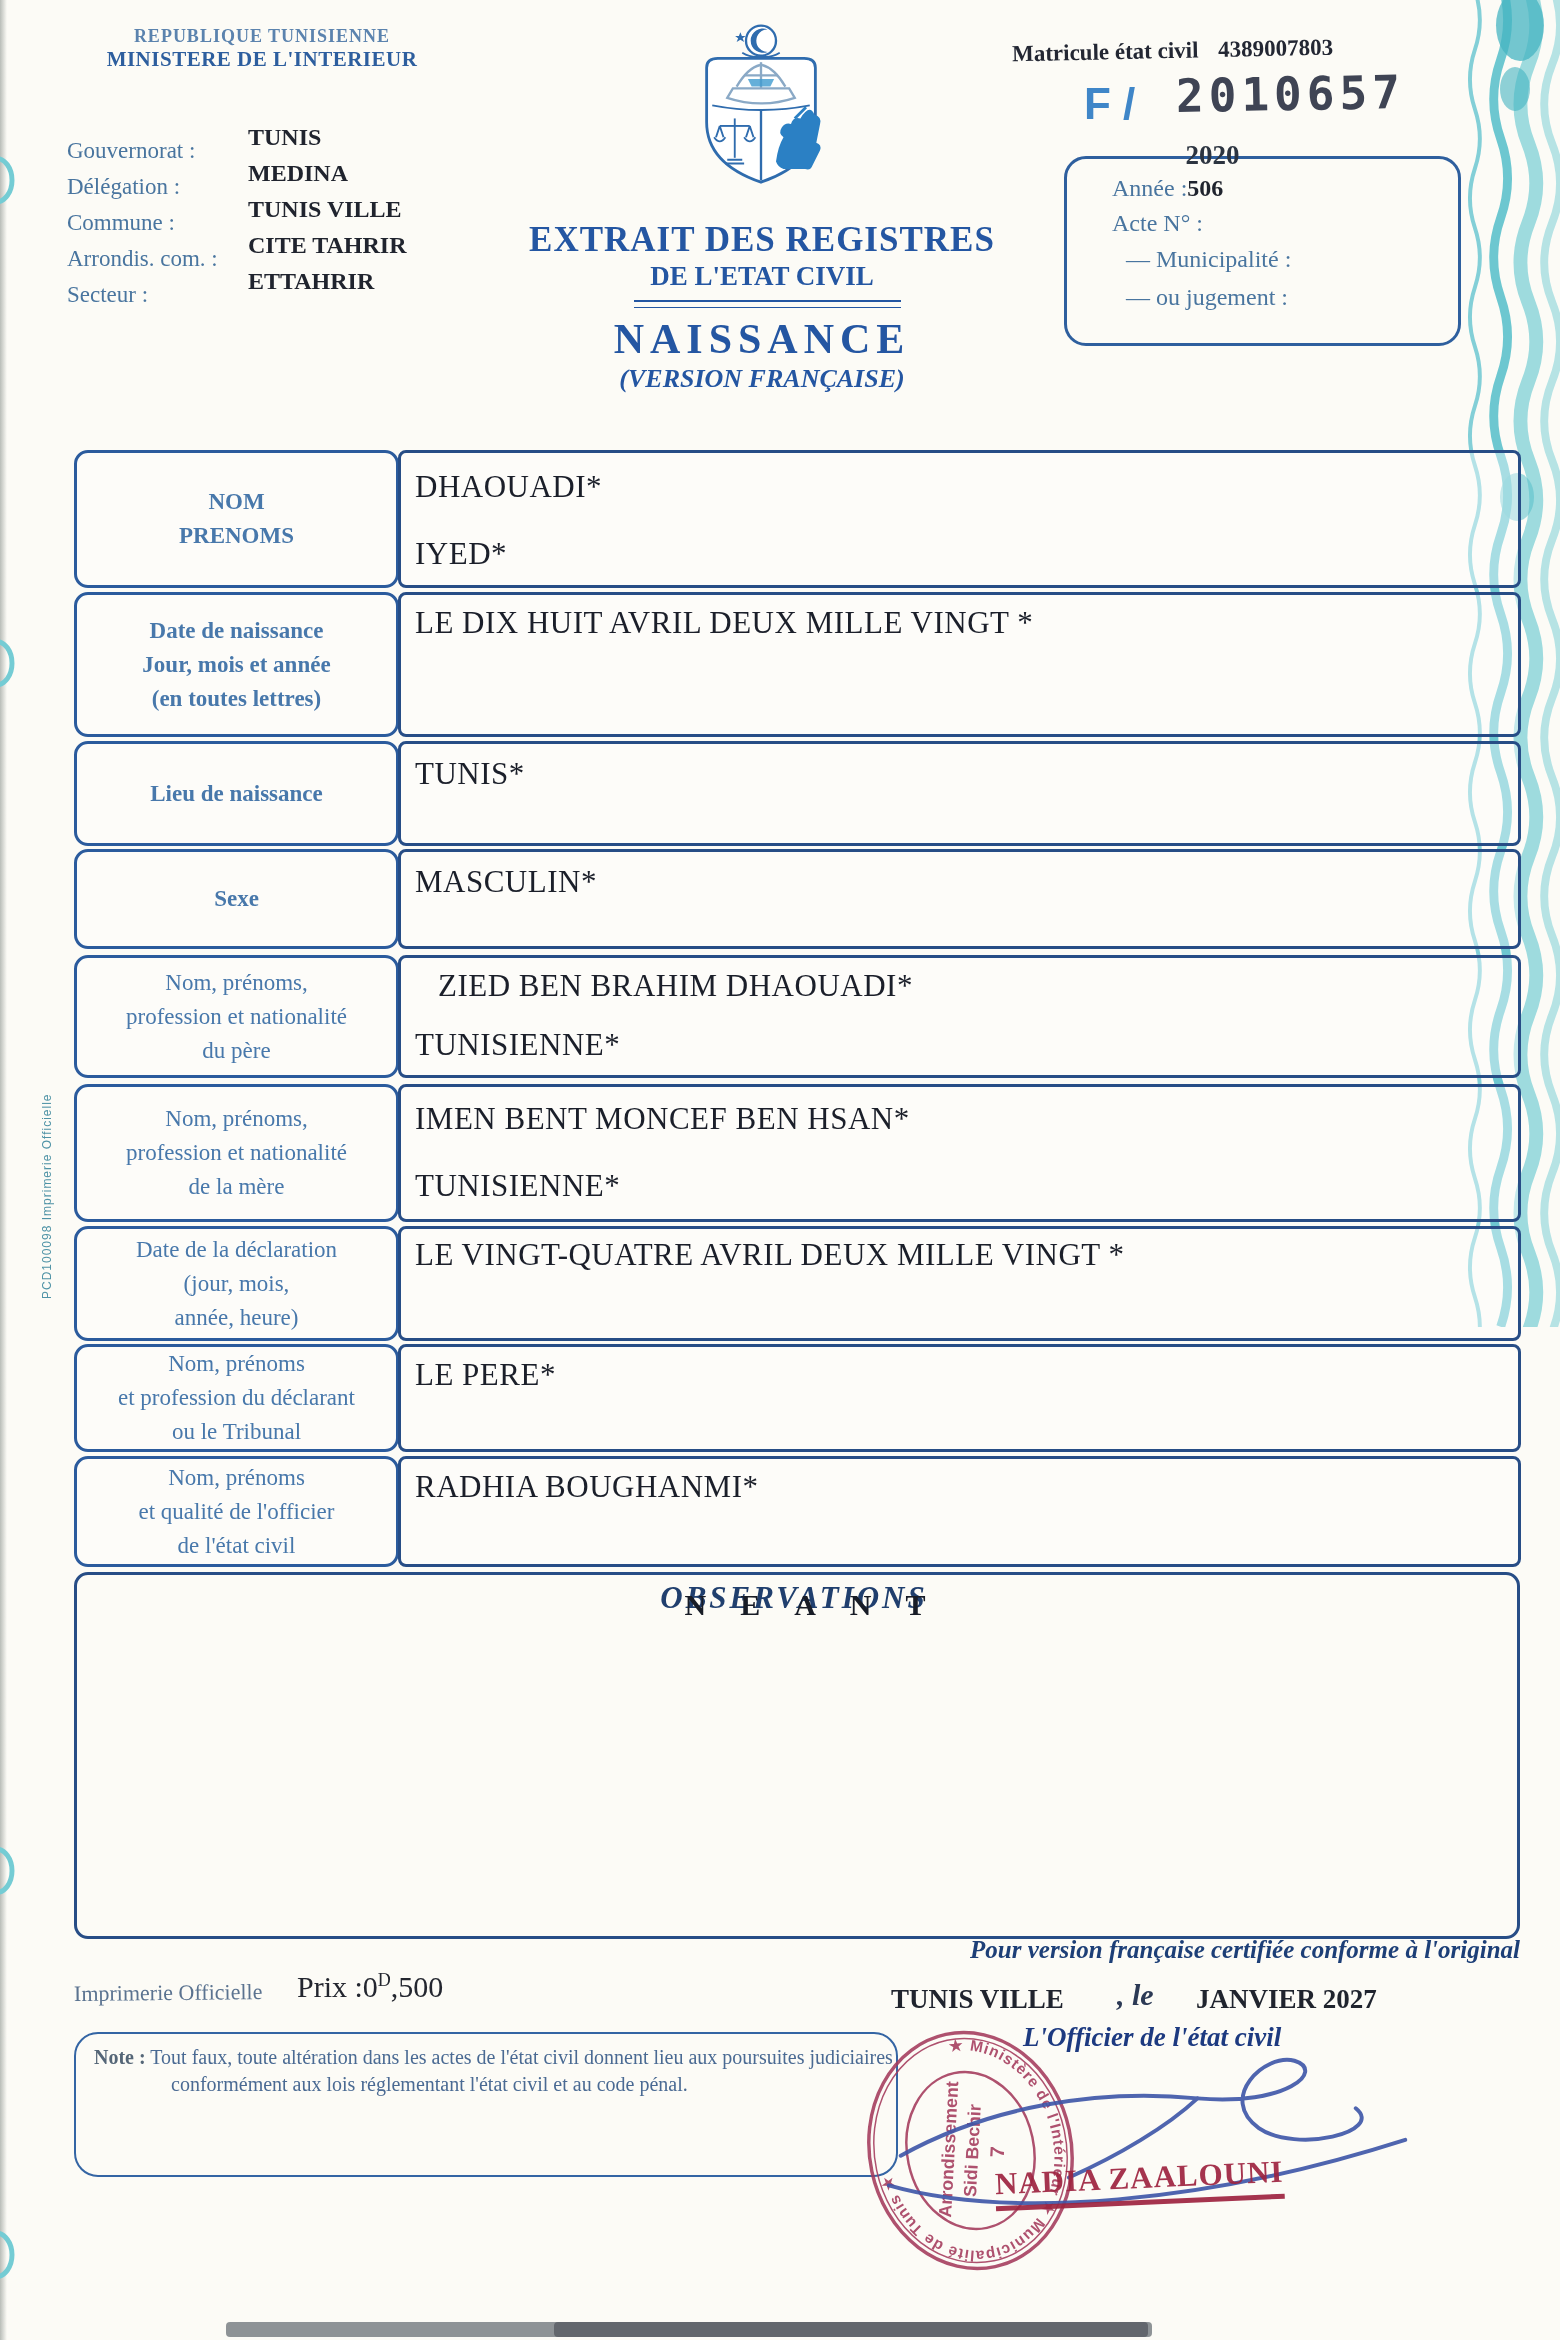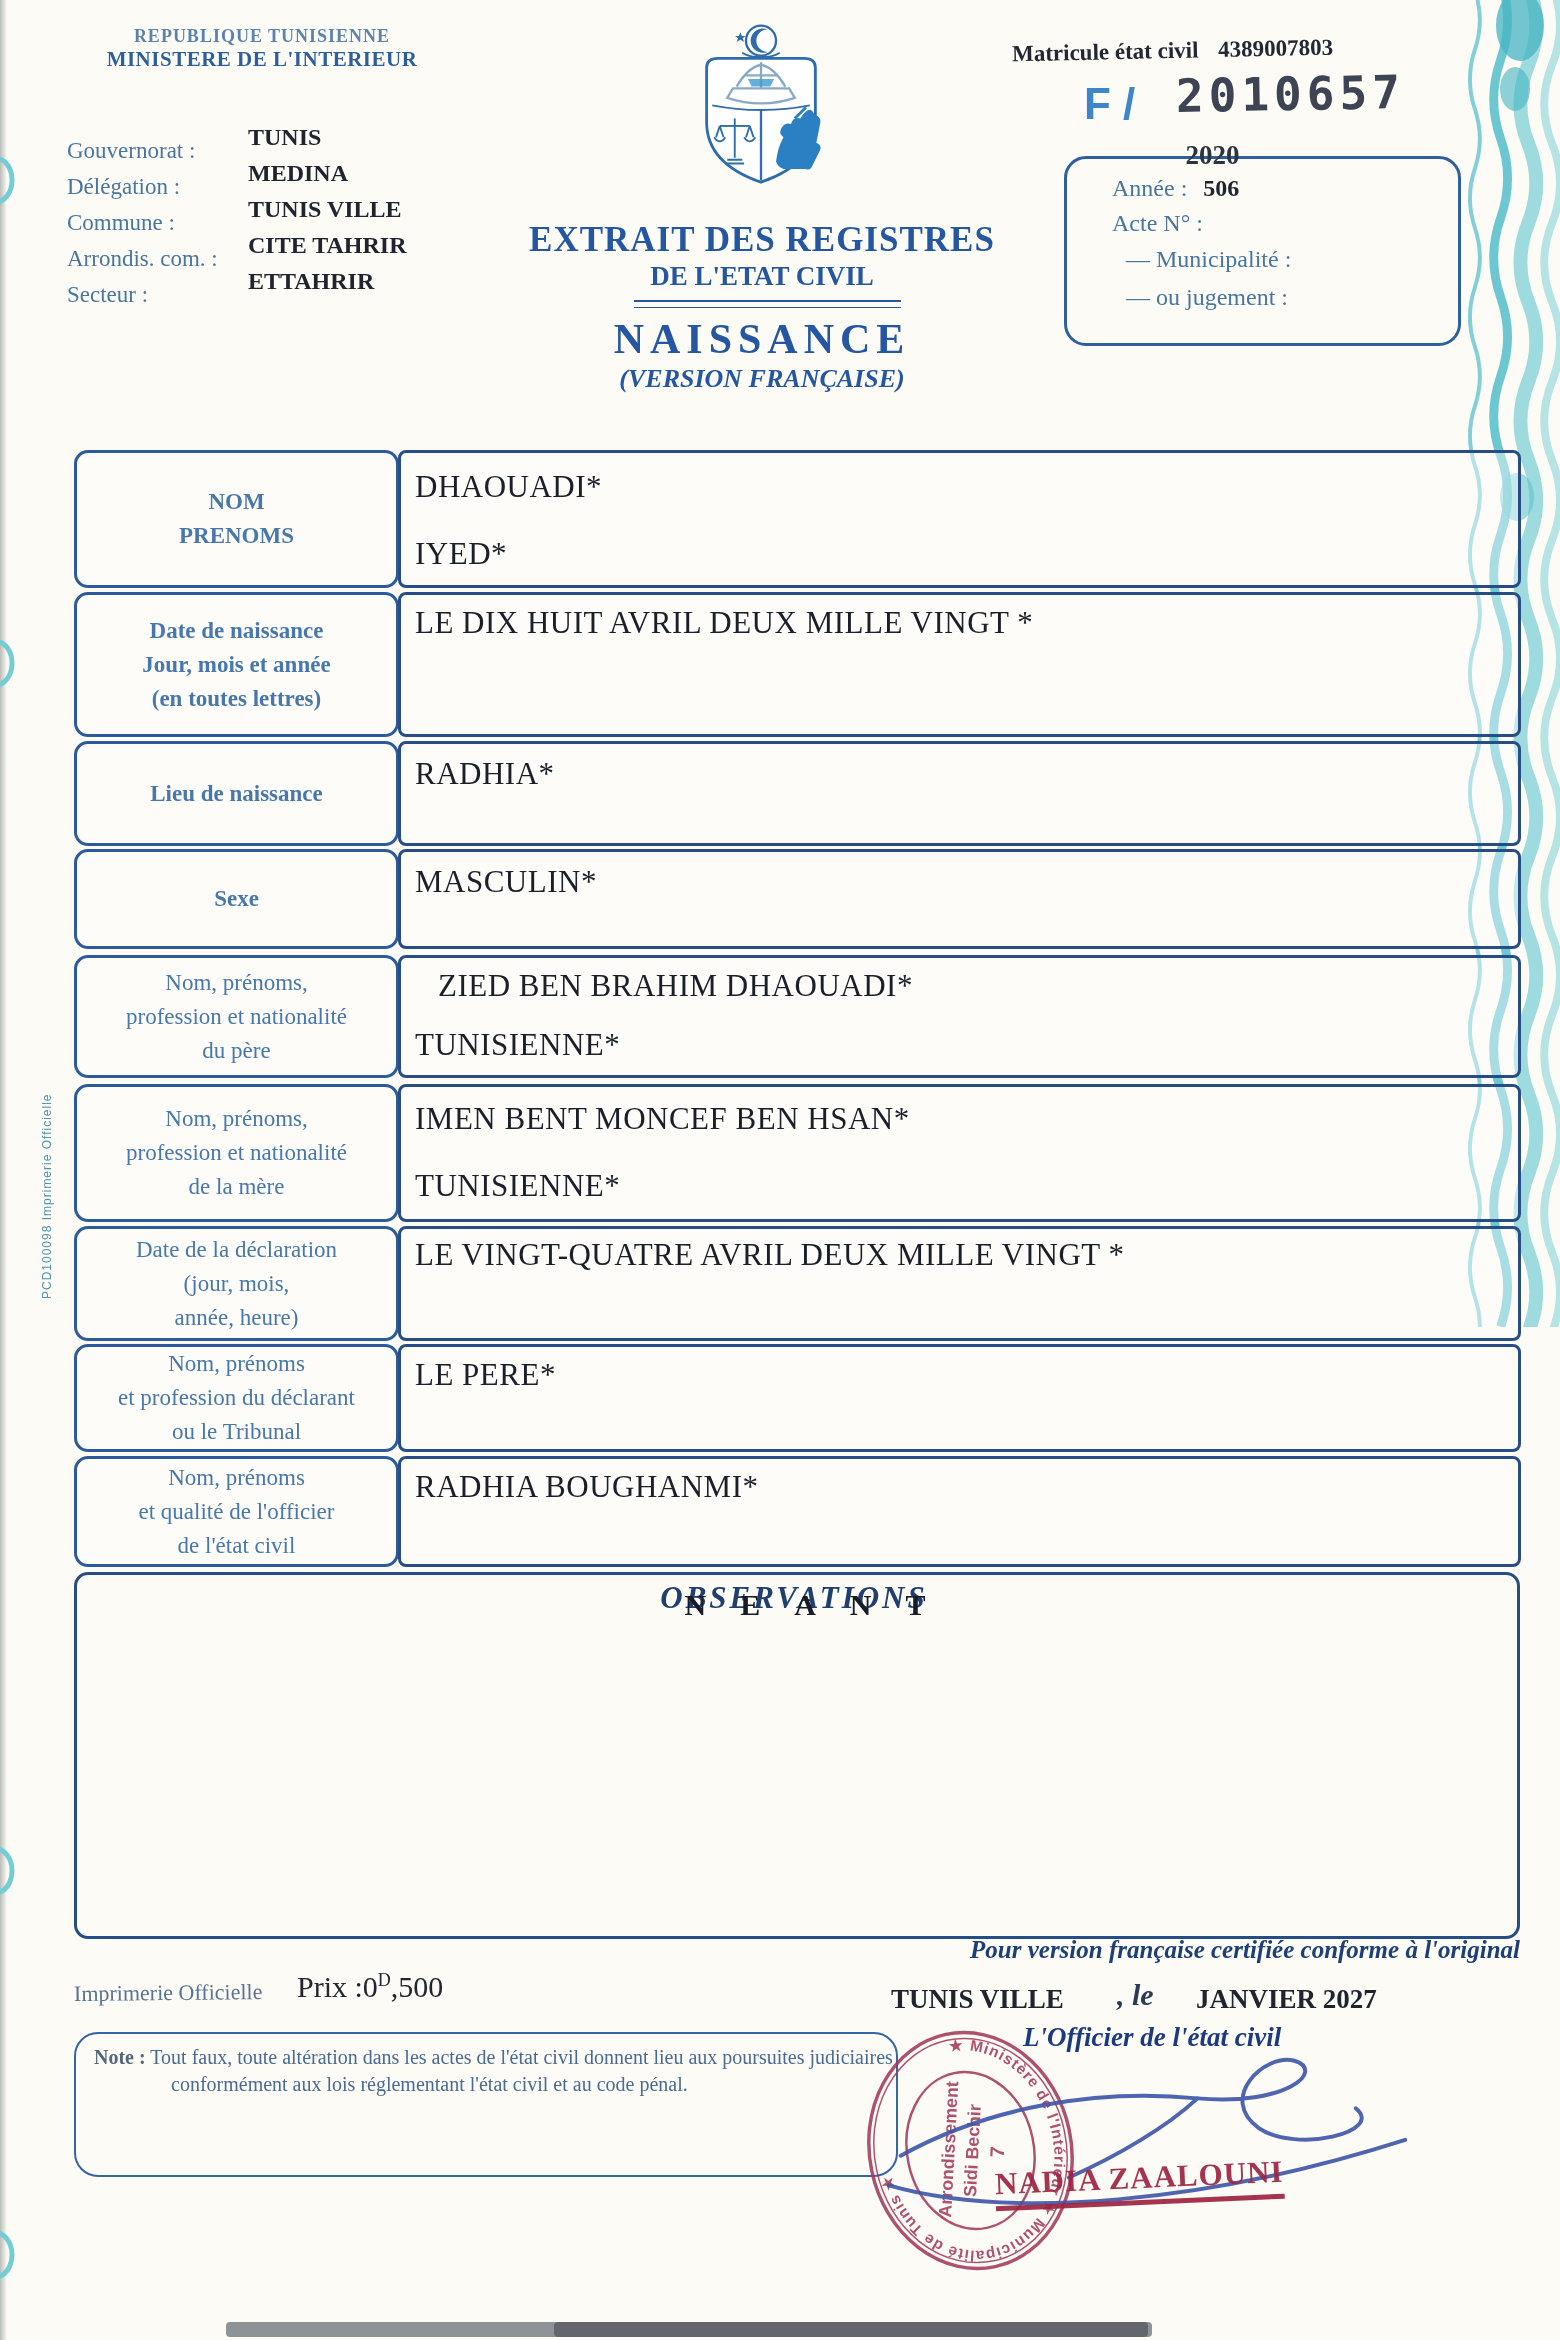--- a/index.html
+++ b/index.html
@@ -31,21 +31,21 @@
   .t4{position:absolute;left:0;top:364px;width:554px;font-size:26px;font-weight:700;font-style:italic;color:#2456a2;}
 
   .matricule{left:1012px;top:38px;font-size:23px;font-weight:700;color:#232733;transform:rotate(-1.2deg);}
   .matricule .mv{margin-left:14px;}
   .serial-f{left:1084px;top:79px;font-family:"Liberation Sans",sans-serif;font-size:44px;font-weight:700;color:#3f86c8;}
   .serial-n{left:1176px;top:67px;font-family:"DejaVu Sans Mono",monospace;font-size:46px;font-weight:700;
             color:#3f4454;letter-spacing:5px;transform:rotate(-1deg);}
   .serial-y{left:1143px;top:140px;width:139px;text-align:center;font-size:27px;font-weight:700;color:#2c3440;z-index:3;}
   .act-box{left:1064px;top:156px;width:391px;height:184px;border:3px solid #2e5f9e;border-radius:22px;z-index:2;}
   .act-line{position:absolute;left:45px;font-size:24px;color:#49759f;}
-  .act-line .v{color:#20242e;font-weight:700;margin-left:16px;}
+  .act-line .v{color:#20242e;font-weight:700;}
   .al1{top:16px;} .al2{top:51px;} .al3{top:87px;left:59px;} .al4{top:125px;left:59px;}
 
   
   .lblbox{position:absolute;left:74px;width:319px;border:3px solid #2b5b9d;border-radius:14px;
           display:flex;align-items:center;justify-content:center;text-align:center;
           color:#4878ab;font-size:23px;line-height:34px;white-space:pre-line;background:rgba(255,255,255,.4);}
   .valbox{position:absolute;left:398px;width:1117px;border:3px solid #274d86;border-radius:8px;background:rgba(255,255,255,.4);}
   .val{position:absolute;left:14px;font-size:31px;color:#1b1f2a;letter-spacing:0.5px;white-space:nowrap;}
   .bold{font-weight:700;} .semi{font-weight:600;}
 
@@ -188,21 +188,21 @@
 
   <div class="lblbox r2 semi">Date de naissance
 Jour, mois et année
 (en toutes lettres)</div>
   <div class="valbox r2">
     <div class="val" style="top:10px;">LE DIX HUIT AVRIL  DEUX MILLE VINGT *</div>
   </div>
 
   <div class="lblbox r3 bold">Lieu de naissance</div>
   <div class="valbox r3">
-    <div class="val" style="top:12px;">RADHIA*</div>
+    <div class="val" style="top:12px;">TUNIS*</div>
   </div>
 
   <div class="lblbox r4 bold">Sexe</div>
   <div class="valbox r4">
     <div class="val" style="top:12px;">MASCULIN*</div>
   </div>
 
   <div class="lblbox r5">Nom, prénoms,
 profession et nationalité
 du père</div>

